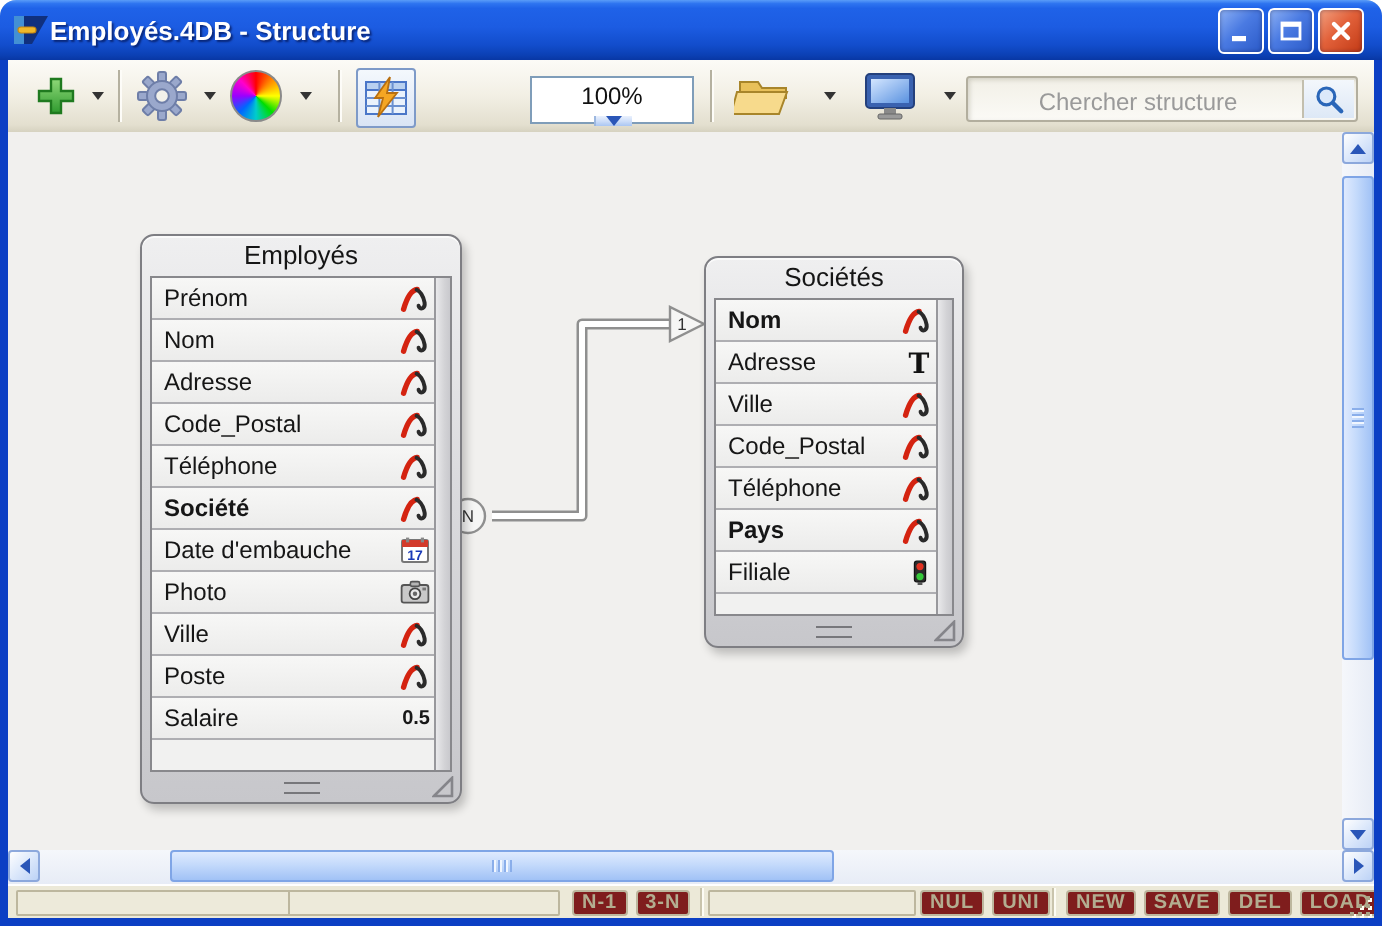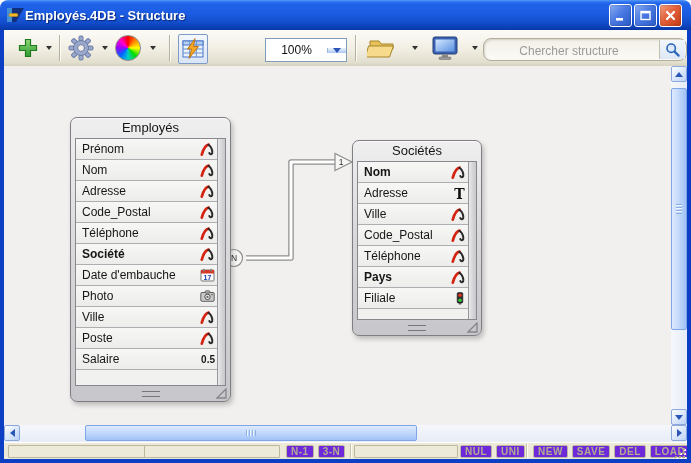--- a/index.html
+++ b/index.html
@@ -17,29 +17,29 @@
   
   .toolbar{position:absolute;left:4px;right:4px;top:30px;height:36px;
     background:linear-gradient(180deg,#fcfbf7 0%,#f2efe4 50%,#e3dfcf 90%,#d6d2c0 100%);
     border-bottom:1px solid #a19d8b;}
   .titem{position:absolute;display:flex;align-items:center;justify-content:center;}
   .tsep{position:absolute;top:5px;width:1px;height:26px;background:#b5b1a0;border-right:1px solid #fdfcf8;}
   .caret{position:absolute;top:16px;width:0;height:0;border-left:3.5px solid transparent;border-right:3.5px solid transparent;border-top:4px solid #333;}
   .colorwheel{width:24px;height:24px;border-radius:50%;border:1px solid #8a8a8a;
     background:conic-gradient(#f00,#f80,#ff0,#0d0,#0cc,#06f,#90f,#f0c,#f00);}
   .lightning-btn{border:1px solid #7e9ac8;border-radius:2px;background:linear-gradient(180deg,#f4f8fd,#d9e4f5);width:28px;height:28px;}
-  .zoom-combo{border:1px solid #7f9db9;background:#fff;display:flex;}
+  .zoom-combo{border:1px solid #7f9db9;background:#fff;display:flex;flex-direction:column;}
   .zoom-combo .zval{width:60px;text-align:center;font-size:12px;line-height:20px;color:#111;}
   .zoom-combo .zbtn{width:18px;border-left:1px solid #9db8e0;background:linear-gradient(180deg,#eaf1fd 0%,#cbdcf8 55%,#aac6f2 100%);display:flex;align-items:center;justify-content:center;}
   .tri-dn{width:0;height:0;border-left:4px solid transparent;border-right:4px solid transparent;border-top:5px solid #2a56b8;}
   .tri-up{width:0;height:0;border-left:4px solid transparent;border-right:4px solid transparent;border-bottom:5px solid #2a56b8;}
   .tri-lf{width:0;height:0;border-top:4px solid transparent;border-bottom:4px solid transparent;border-right:5px solid #2a56b8;}
   .tri-rt{width:0;height:0;border-top:4px solid transparent;border-bottom:4px solid transparent;border-left:5px solid #2a56b8;}
-  .searchbox{position:absolute;left:479px;top:8px;width:194px;height:21px;border:1px solid #b2ae9e;border-radius:8px;
-    background:linear-gradient(180deg,#f2f0e7,#fbfaf6);box-shadow:inset 1px 1px 2px rgba(120,115,95,.25);padding-left:8px;}
+  .searchbox{position:absolute;left:479px;top:8px;width:194px;height:21px;border:1px solid #b2ae9e;border-radius:2px;
+    background:linear-gradient(180deg,#f2f0e7,#fbfaf6);box-shadow:inset 1px 1px 2px rgba(120,115,95,.25);}
   .searchbox input{position:absolute;left:0;top:0;width:166px;height:100%;border:0;background:transparent;outline:none;
     font-size:12px;color:#444;text-align:center;font-family:"Liberation Sans",sans-serif;}
   .searchbox input::placeholder{color:#9a9a9a;}
   .search-btn{position:absolute;right:1px;top:1px;width:25px;height:19px;border-left:1px solid #c3bfae;
     background:linear-gradient(180deg,#f3f7fc,#dde8f6);display:flex;align-items:center;justify-content:center;}
   
   .canvas{position:absolute;left:4px;top:66px;width:667px;height:359px;background:#f1f0ee;overflow:hidden;}
   .relation{position:absolute;left:0;top:0;}
   
   .dbtable{position:absolute;display:flex;flex-direction:column;border:1px solid #7e7e83;border-radius:7px;
@@ -70,21 +70,21 @@
   .hthumb{position:absolute;top:0;left:81px;width:332px;height:16px;box-sizing:border-box;border:1px solid #7fa5e6;border-radius:2px;
     background:linear-gradient(180deg,#dfeafe 0%,#c4dafb 45%,#a1c2f6 100%);}
   .hthumb::after{content:'';position:absolute;top:4px;bottom:4px;left:50%;margin-left:-5px;width:10px;
     background:repeating-linear-gradient(90deg,#8aaeea 0,#8aaeea 1px,#f0f6ff 1px,#f0f6ff 2px,rgba(0,0,0,0) 2px,rgba(0,0,0,0) 3px);}
   
   .statusbar{position:absolute;left:4px;right:4px;top:442px;height:17px;background:#ece9d8;border-top:1px solid #fff;}
   .sfield{position:absolute;top:2px;height:11px;border:1px solid #bdb79e;background:#edeada;border-radius:1px;}
   .sfield.f1::after{content:'';position:absolute;left:50%;top:0;bottom:0;width:1px;background:#bdb79e;}
   .sgroup{position:absolute;top:2px;display:flex;gap:4px;}
   .sbtn{height:11px;line-height:11px;border:1px solid #bdb79e;border-radius:2px;padding:0 4px;font-size:10px;
-    color:#b3ad90;font-weight:bold;letter-spacing:.5px;background:#6d28d9;}
+    color:#b3ad90;font-weight:bold;letter-spacing:.5px;background:#7f1d1d;}
   .ssep{position:absolute;top:1px;height:14px;width:1px;background:#c9c4ac;border-right:1px solid #fdfcf4;}
   .bottomframe{position:absolute;left:0;right:0;bottom:0;height:4px;background:#0c3fc4;}
   .sideframe{position:absolute;top:30px;bottom:0;width:4px;background:#0c3fc4;}
 </style>
 </head>
 <body>
 
 <div class="window">
 
   <div class="titlebar">
@@ -318,21 +318,21 @@
         <div class="dbtable-scroll"></div>
       </div>
       <div class="dbtable-footer">
         <span class="dbgrip"></span>
         <svg class="dbresize" width="11" height="11">
             <polygon points="1,10 10,1 10,10" fill="none" stroke="#85858a" stroke-width="1.3"></polygon>
           </svg>
       </div>
     </div>
 
-    <div class="dbtable" style="left:348px;top:62px;width:128px;height:194px;margin-top:12px;">
+    <div class="dbtable" style="left:348px;top:62px;width:128px;height:194px;">
       <div class="dbtable-header">Sociétés</div>
       <div class="dbtable-body">
         <div class="dbtable-rows">
             <div class="dbrow bold">
               <span class="dblabel">Nom</span>
               <span class="dbicon">
                 <svg width="15" height="13" viewBox="0 0 15 13">
                   <path d="M1.8 11.6 C3.6 5.4 6 2 8.6 1.7" fill="none" stroke="#d42310" stroke-width="2.7" stroke-linecap="round"></path>
                   <path d="M8.3 1.9 C10.3 2.8 11.7 5.4 12.3 8.3 C12.5 9.7 12.2 10.7 11.3 11.1 C10.3 11.5 9.5 10.9 9.3 9.9" fill="none" stroke="#2a2a2a" stroke-width="2" stroke-linecap="round"></path>
                 </svg>

